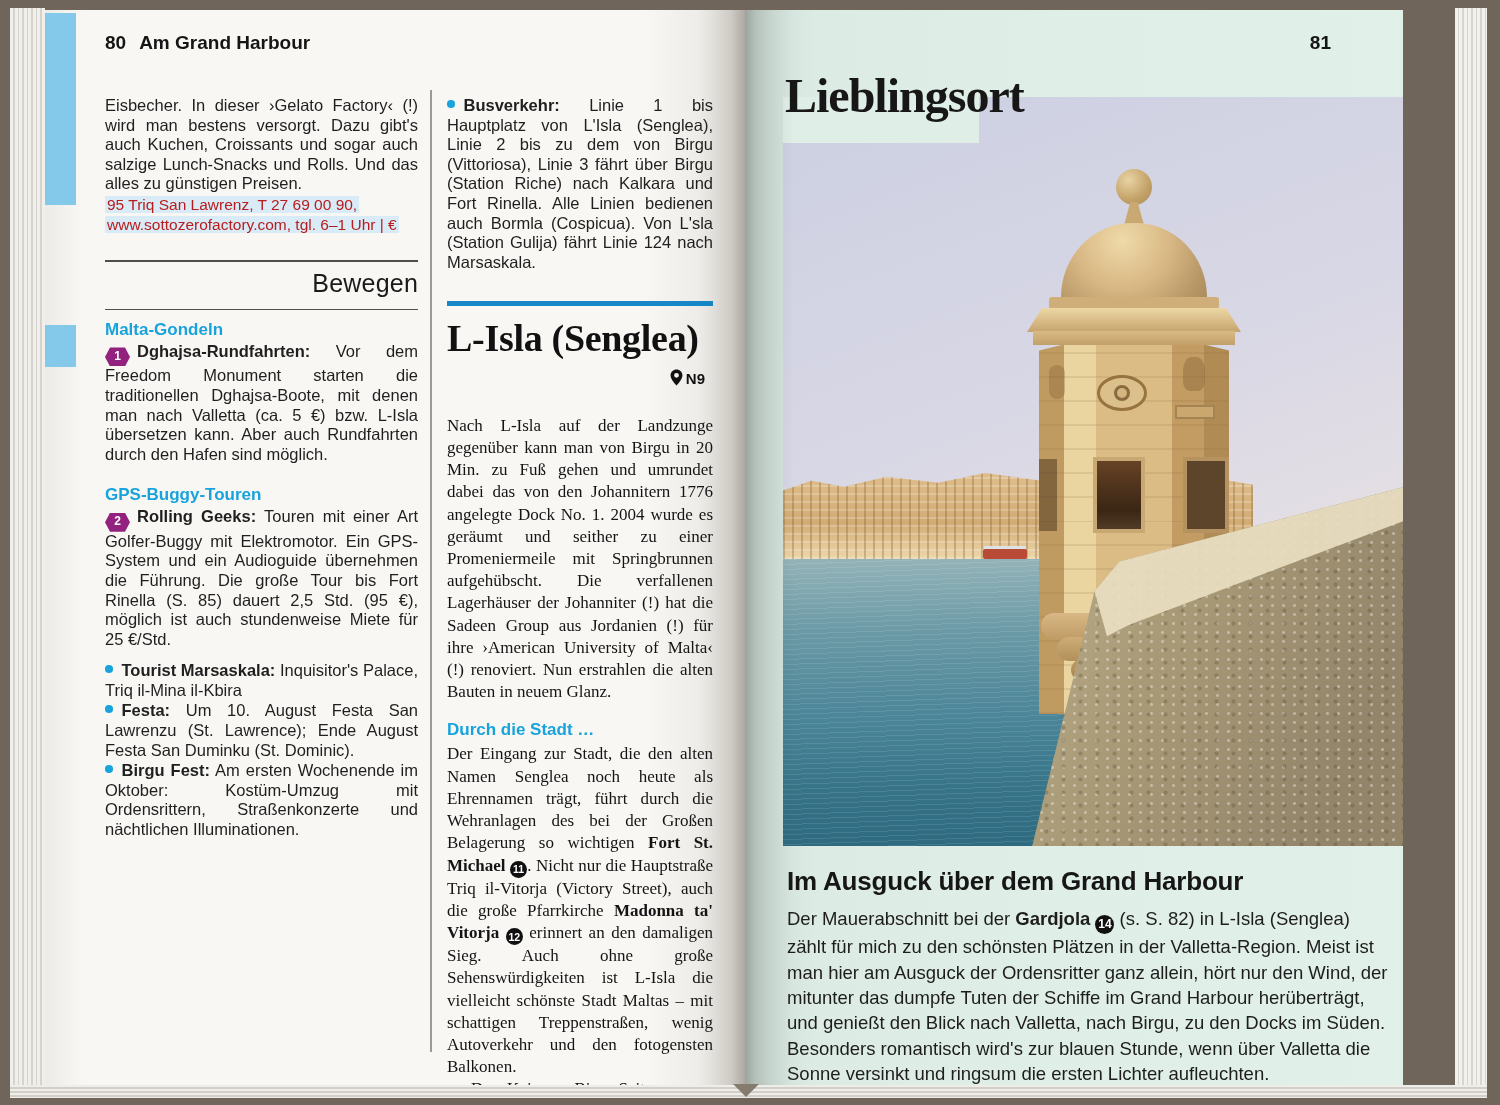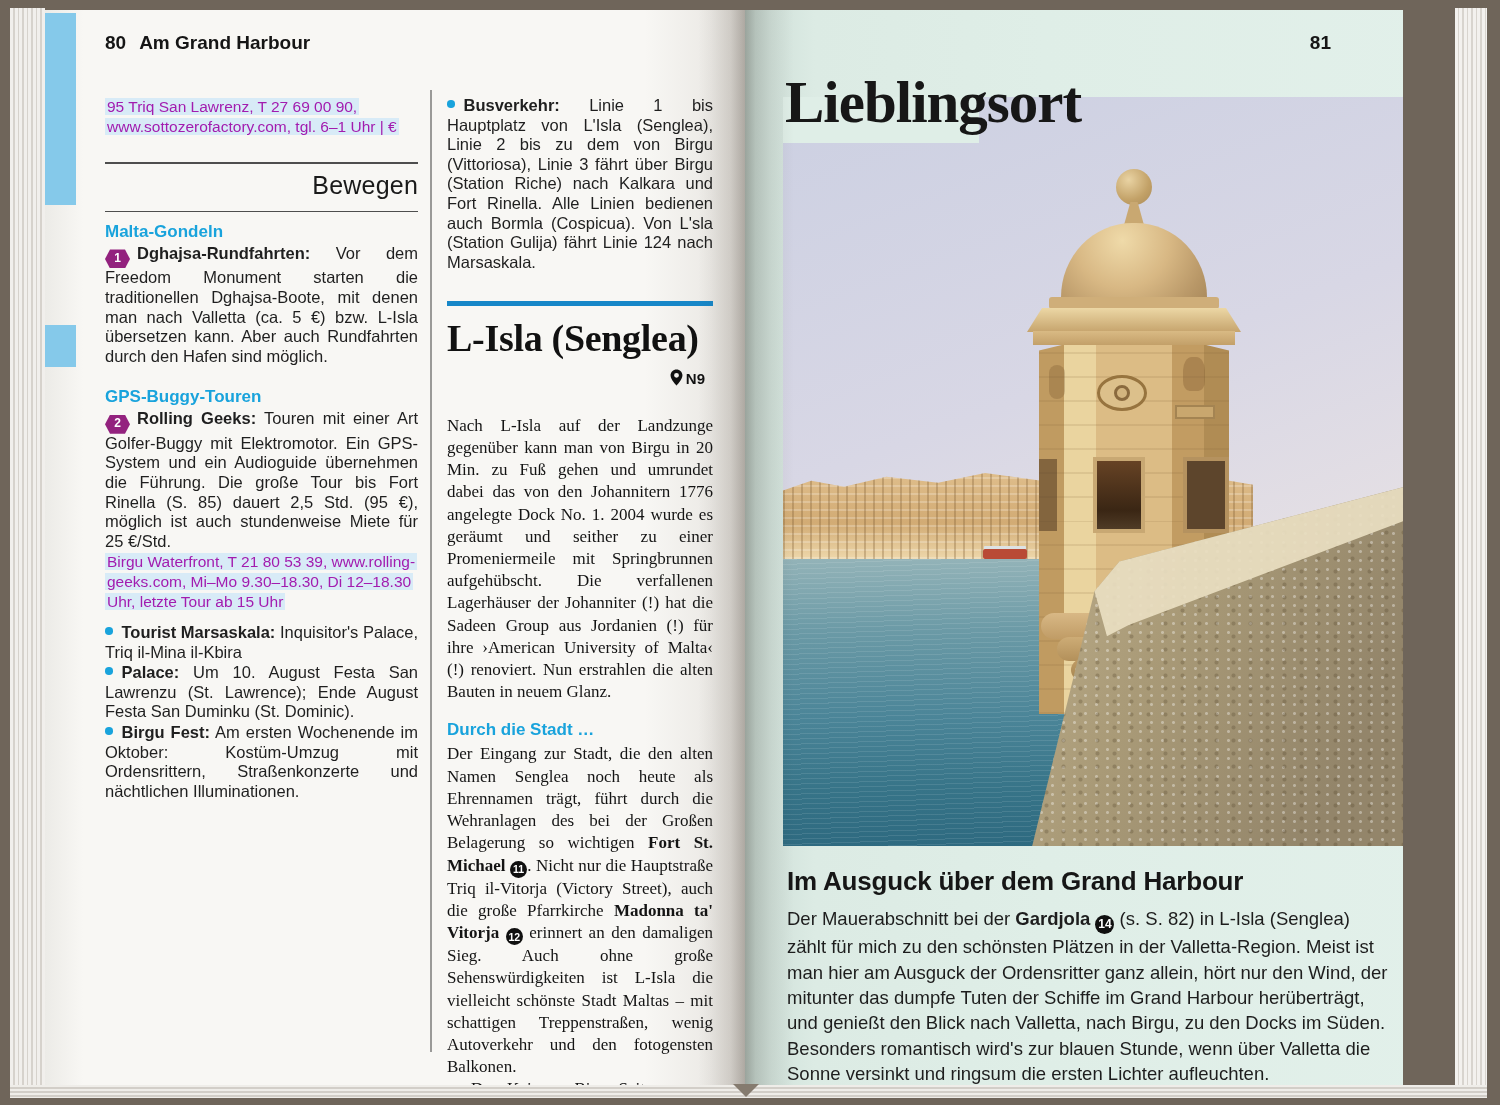--- a/index.html
+++ b/index.html
@@ -40,21 +40,21 @@
   .pg-header{position:absolute;left:60px;top:22px;font-size:19px;font-weight:bold;color:#151515;}
   .pg-header .num{margin-right:13px;}
   .col-divider{position:absolute;left:385px;top:80px;width:1.5px;height:962px;background:#9a9a98;}
   .col{position:absolute;top:86px;}
   .col1{left:60px;width:313px;}
   .col2{left:402px;width:266px;}
 
   p{margin:0;}
   .sans{font-size:16.5px;line-height:19.6px;color:#1f1f1f;text-align:justify;}
   .addr{font-size:15.5px;line-height:19.6px;margin-top:1px;text-align:left;}
-  .hl{background:#d8ebf7;color:#a21caf;padding:0 2px;
+  .hl{background:#d8ebf7;color:#b91c1c;padding:0 2px;
       -webkit-box-decoration-break:clone;box-decoration-break:clone;}
 
   .sechead{margin-top:26px;}
   .sechead .rule{height:1.5px;background:#4e4e4e;}
   .sechead h2{margin:0;font-size:25px;font-weight:400;color:#1a1a1a;padding:7px 0 11px 0;letter-spacing:.2px;text-align:right;}
   .gap-top{margin-top:24px;}
 
   h3.cyan{margin:10px 0 2px 0;font-size:17px;font-weight:bold;color:#19a3dc;}
   h3.cyan2{margin:21px 0 2px 0;font-size:17px;font-weight:bold;color:#19a3dc;}
 
@@ -79,21 +79,21 @@
     font-size:15px;font-weight:bold;color:#111;}
   .pin-svg{display:inline-block;}
   .serif{font-family:"Liberation Serif",serif;font-size:17px;line-height:22.2px;color:#141414;text-align:justify;}
   .serif.first{margin-top:26px;}
   .serif.indent{text-indent:24px;}
   .col2 h3.cyan{margin-top:17px;margin-bottom:3px;}
 
   
   .pgnum-r{position:absolute;right:72px;top:22px;font-size:19px;font-weight:bold;color:#151515;}
   .liebling{position:absolute;left:40px;top:58px;margin:0;
-    font-family:"Liberation Serif",serif;font-size:59px;font-weight:bold;color:#171717;letter-spacing:-1px;}
+    font-family:"Liberation Serif",serif;font-size:48px;font-weight:bold;color:#171717;letter-spacing:-1px;}
   .notch{position:absolute;left:38px;top:87px;width:196px;height:46px;background:#dfeee7;}
 
   .photo{position:absolute;left:38px;top:87px;width:623px;height:749px;overflow:hidden;}
   .ph-sky{position:absolute;inset:0;
     background:linear-gradient(160deg,#ccd0e2 0%,#d8d7e5 40%,#e7e1e4 72%,#eee6e2 100%);}
   .ph-city{position:absolute;left:0;top:372px;width:470px;height:98px;
     background-image:
       repeating-linear-gradient(90deg,rgba(122,88,46,.30) 0 2px,rgba(0,0,0,0) 2px 9px),
       repeating-linear-gradient(0deg,rgba(255,255,255,.22) 0 2px,rgba(0,0,0,0) 2px 8px),
       linear-gradient(to bottom,#e0bf8d 0%,#d2ab74 55%,#ecd5a8 90%,#d8c192 100%);
@@ -167,43 +167,43 @@
     <div class="tab tabL1"></div>
     <div class="tab tabL2"></div>
 
     <div class="pg-header">
       <span class="num">80</span><span>Am Grand Harbour</span>
     </div>
 
     <div class="col-divider"></div>
 
     <div class="col col1">
+      <p class="sans">Eisbecher. In dieser ›Gelato Factory‹ (!) wird man bestens versorgt. Dazu gibt's auch Kuchen, Croissants und sogar auch salzige Lunch-Snacks und Rolls. Und das alles zu günstigen Preisen.</p>
       <p class="addr"><span class="hl">95 Triq San Lawrenz, T 27 69 00 90, www.sottozerofactory.com, tgl. 6–1 Uhr | €</span></p>
 
       <div class="sechead">
         <div class="rule"></div>
         <h2>Bewegen</h2>
         <div class="rule"></div>
       </div>
 
       <h3 class="cyan">Malta-Gondeln</h3>
       <p class="sans"><span class="hexbadge">
             <span>1</span>
           </span><b>Dghajsa-Rundfahrten:</b><span> Vor dem Freedom Monument starten die traditionellen Dghajsa-Boote, mit denen man nach Valletta (ca. 5 €) bzw. L-Isla übersetzen kann. Aber auch Rundfahrten durch den Hafen sind möglich.</span></p>
 
       <h3 class="cyan2">GPS-Buggy-Touren</h3>
       <p class="sans"><span class="hexbadge">
             <span>2</span>
           </span><b>Rolling Geeks:</b><span> Touren mit einer Art Golfer-Buggy mit Elektromotor. Ein GPS-System und ein Audioguide übernehmen die Führung. Die große Tour bis Fort Rinella (S. 85) dauert 2,5 Std. (95 €), möglich ist auch stundenweise Miete für 25 €/Std.</span></p>
-      <p class="addr"><span class="hl">Birgu Waterfront, T 21 80 53 39, www.rolling-geeks.com, Mi–Mo 9.30–18.30, Di 12–18.30 Uhr, letzte Tour ab 15 Uhr</span></p>
 
 
       <div class="bullets">
         <p class="sans"><span class="dot"></span><b>Tourist Marsaskala:</b><span> Inquisitor's Palace, Triq il-Mina il-Kbira</span></p>
-        <p class="sans"><span class="dot"></span><b>Palace:</b><span> Um 10. August Festa San Lawrenzu (St. Lawrence); Ende August Festa San Duminku (St. Dominic).</span></p>
+        <p class="sans"><span class="dot"></span><b>Festa:</b><span> Um 10. August Festa San Lawrenzu (St. Lawrence); Ende August Festa San Duminku (St. Dominic).</span></p>
         <p class="sans"><span class="dot"></span><b>Birgu Fest:</b><span> Am ersten Wochenende im Oktober: Kostüm-Umzug mit Ordensrittern, Straßenkonzerte und nächtlichen Illuminationen.</span></p>
       </div>
     </div>
 
     <div class="col col2">
       <p class="sans"><span class="dot"></span><b>Busverkehr:</b><span> Linie 1 bis Hauptplatz von L'Isla (Senglea), Linie 2 bis zu dem von Birgu (Vittoriosa), Linie 3 fährt über Birgu (Station Riche) nach Kalkara und Fort Rinella. Alle Linien bedienen auch Bormla (Cospicua). Von L'sla (Station Gulija) fährt Linie 124 nach Marsaskala.</span></p>
 
       <div class="blue-rule"></div>
       <h1 class="serifhead">L-Isla (Senglea)</h1>
       <div class="pinrow">

